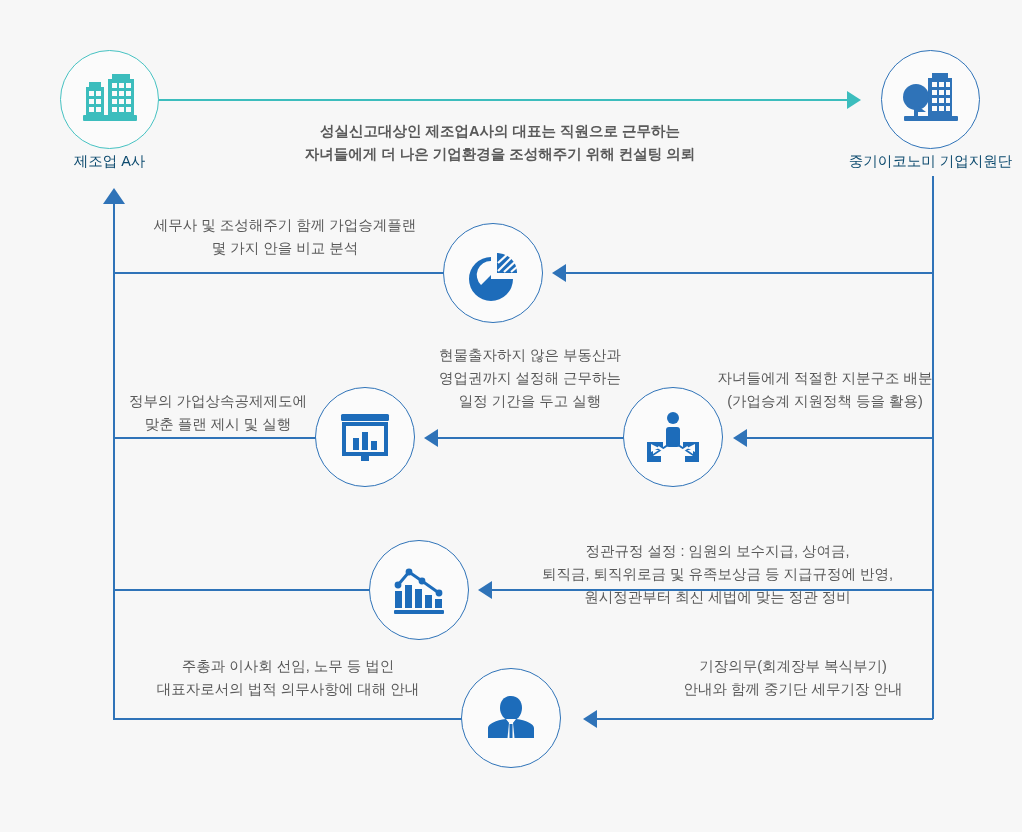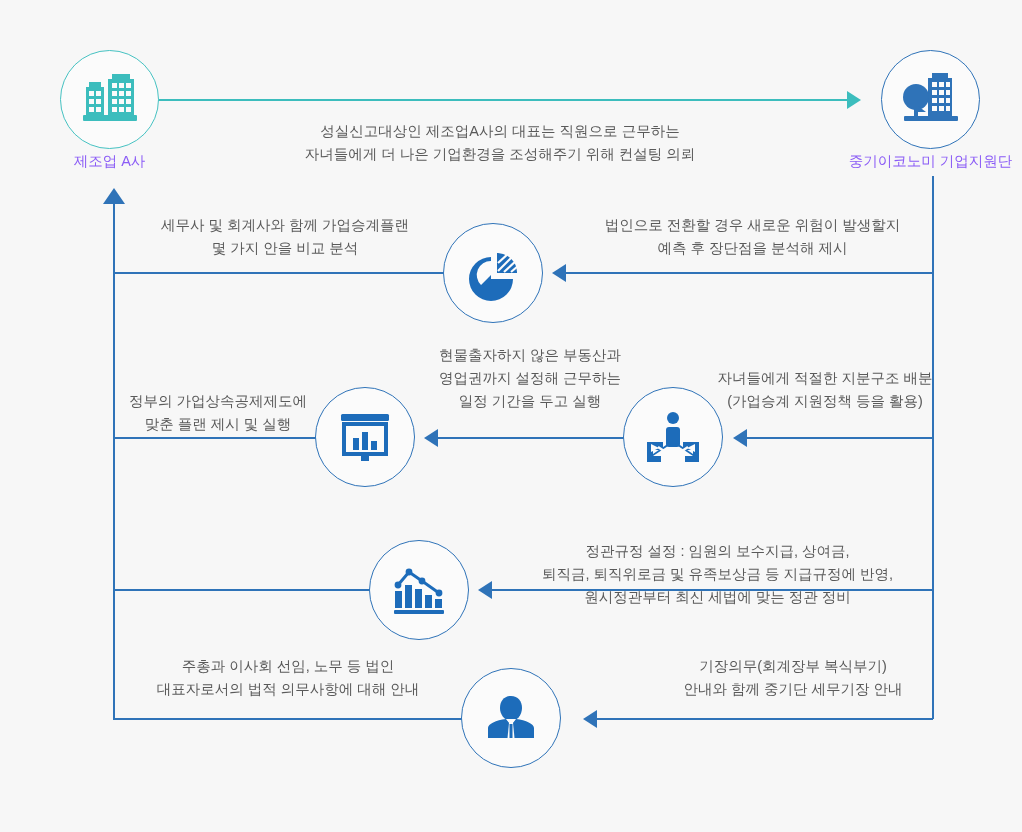--- a/index.html
+++ b/index.html
@@ -20,21 +20,21 @@
     box-sizing:border-box;
     z-index:5;
   }
   .node.teal{border:1.5px solid #46c2c2;}
   .node.blue{border:1.5px solid #2f73b8;}
   .node svg{display:block;}
 
   .endpoint-label{
     position:absolute;
     font-size:14.5px;
-    color:#8b5cf6;
+    color:#0c4a6e;
     text-align:center;
     white-space:nowrap;
     z-index:6;
   }
 
   
   .hline{position:absolute;height:1.5px;background:#2f73b8;z-index:1;}
   .vline{position:absolute;width:1.5px;background:#2f73b8;z-index:1;}
   .hline.teal{background:#3cbdbd;height:1.6px;}
 
@@ -134,21 +134,21 @@
             <rect x="44" y="26" width="4" height="5"></rect>
           <rect x="30" y="34" width="5" height="5"></rect>
             <rect x="37" y="34" width="5" height="5"></rect>
             <rect x="44" y="34" width="4" height="5"></rect>
         </g>
       </svg>
     </span>
   </div>
   <div class="endpoint-label" style="left:821px;top:152px;width:219px;">중기이코노미 기업지원단</div>
 
-  <div class="caption intro" style="left:280px;top:120px;width:440px;">성실신고대상인 제조업A사의 대표는 직원으로 근무하는
+  <div class="caption intro" style="left:280px;top:120px;width:440px;font-weight:bold;">성실신고대상인 제조업A사의 대표는 직원으로 근무하는
 자녀들에게 더 나은 기업환경을 조성해주기 위해 컨설팅 의뢰</div>
 
   <div class="vline" style="left:113px;top:203px;height:516px;"></div>
   <div class="arrow up" style="left:103px;top:188px;"></div>
 
   <div class="vline" style="left:932px;top:176px;height:543px;"></div>
 
   <div class="hline" style="left:113px;top:272px;width:332px;"></div>
   <div class="hline" style="left:566px;top:272px;width:367px;"></div>
   <div class="arrow left" style="left:552px;top:264px;"></div>
@@ -163,24 +163,22 @@
         <g stroke="#fbfbfb" stroke-width="2.2">
           <line x1="33" y1="26" x2="49" y2="10"></line>
           <line x1="33" y1="18" x2="44" y2="8"></line>
           <line x1="39" y1="27" x2="52" y2="15"></line>
           <line x1="46" y1="27" x2="53" y2="21"></line>
         </g>
       </svg>
     </span>
   </div>
 
-  <div class="caption" style="left:120px;top:214px;width:330px;">세무사 및 회계사와 함께 가업승계플랜
+  <div class="caption" style="left:120px;top:214px;width:330px;">세무사 및 조성해주기 함께 가업승계플랜
 몇 가지 안을 비교 분석</div>
-  <div class="caption" style="left:570px;top:214px;width:365px;">법인으로 전환할 경우 새로운 위험이 발생할지
-예측 후 장단점을 분석해 제시</div>
 
   <div class="hline" style="left:113px;top:437px;width:204px;"></div>
   <div class="hline" style="left:438px;top:437px;width:186px;"></div>
   <div class="arrow left" style="left:424px;top:429px;"></div>
 
   <div class="node blue" style="left:315px;top:387px;width:100px;height:100px;">
     <span>
       <svg width="54" height="52" viewBox="0 0 54 52" aria-hidden="true">
         <rect x="3" y="3" width="48" height="7" rx="1.5" fill="#1d6cba"></rect>
         <rect x="6" y="13" width="42" height="30" fill="none" stroke="#1d6cba" stroke-width="4"></rect>

